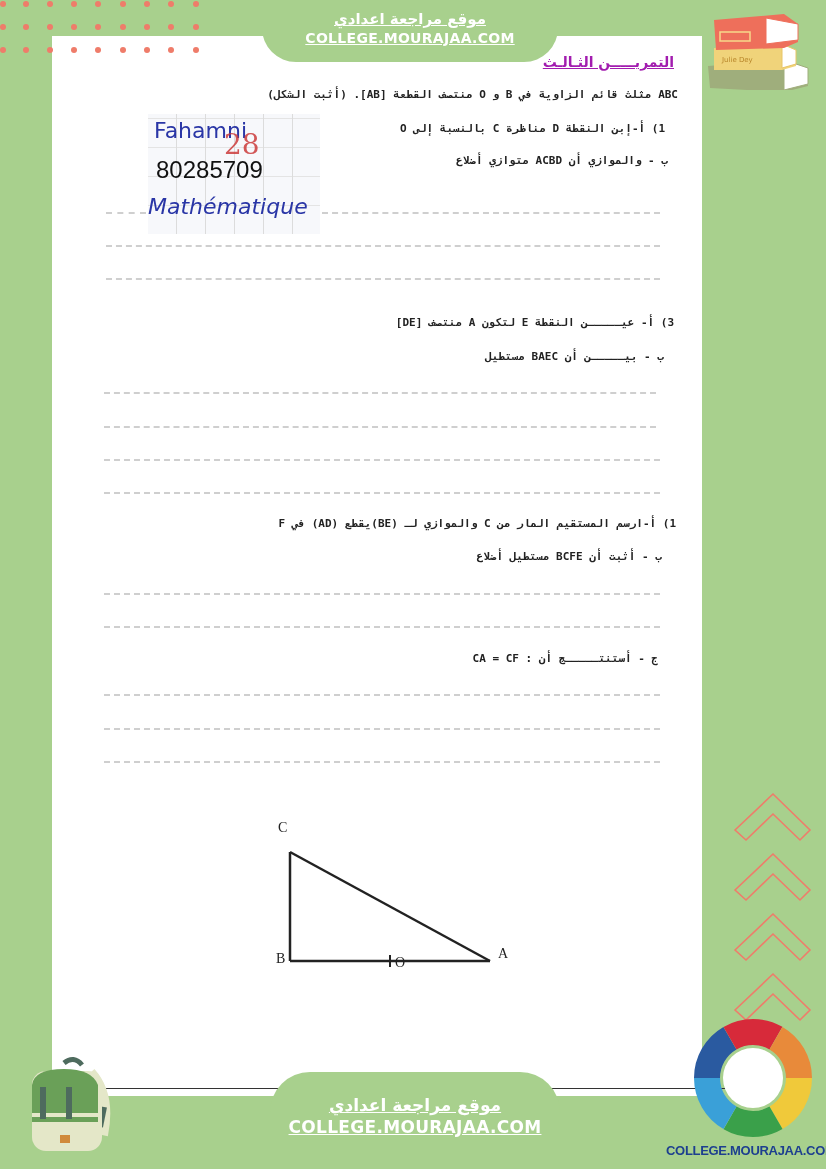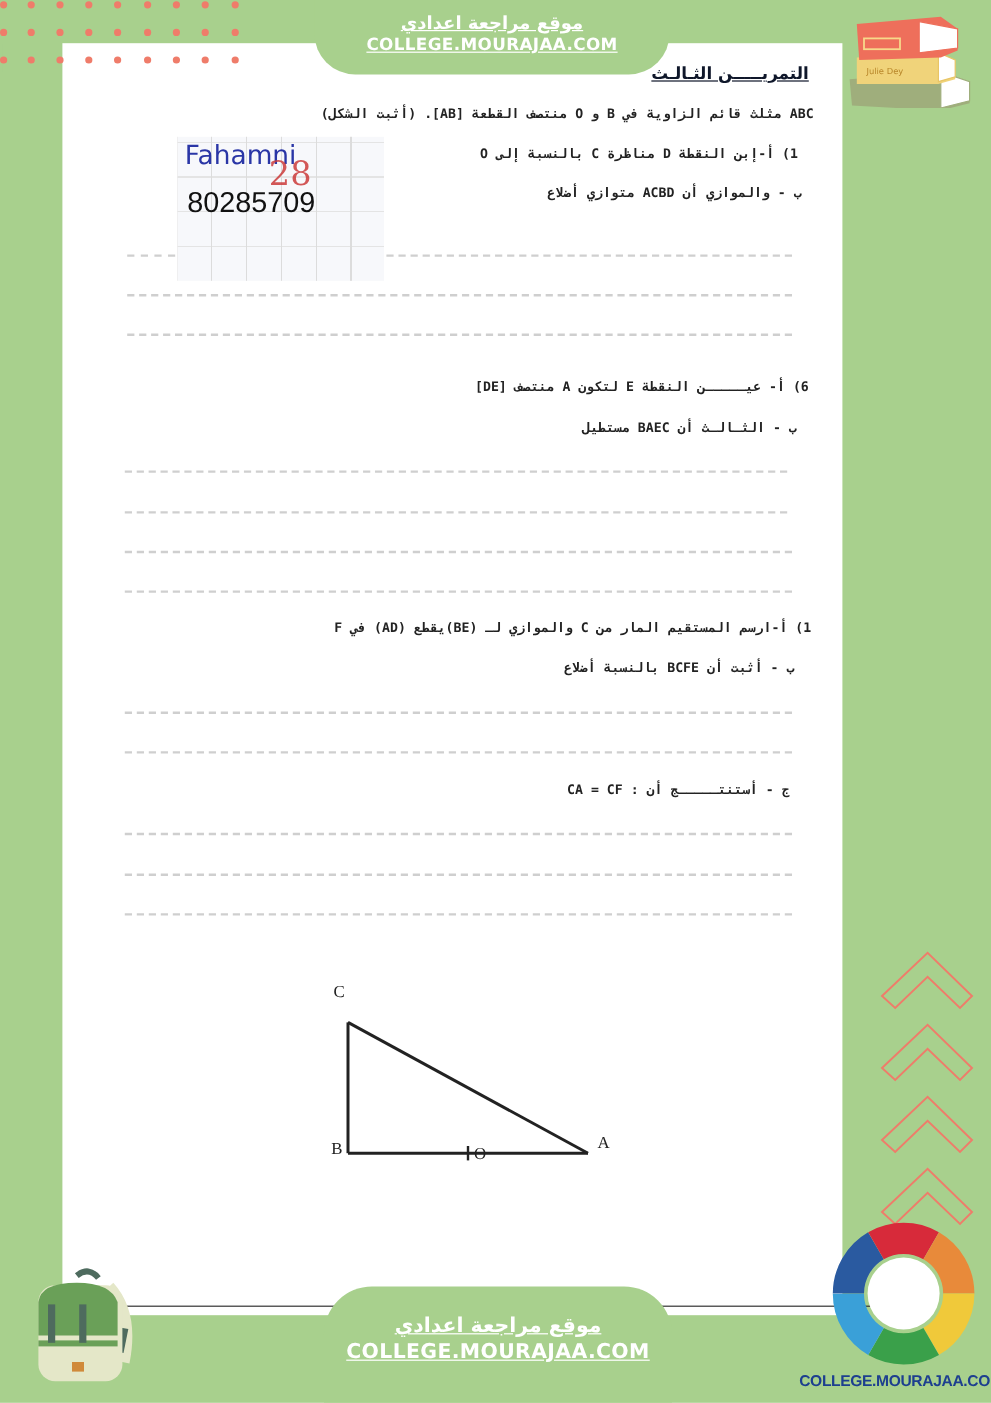--- a/index.html
+++ b/index.html
@@ -32,21 +32,21 @@
     .banner .ar { display: block; text-decoration: underline; direction: rtl; }
     .banner .en { display: block; text-decoration: underline; letter-spacing: 0.3px; }
     .banner-top .ar { font-size: 15px; padding-top: 10px; line-height: 19px; }
     .banner-top .en { font-size: 14px; line-height: 18px; }
     .banner-bottom .ar { font-size: 17px; padding-top: 22px; line-height: 22px; }
     .banner-bottom .en { font-size: 17px; line-height: 22px; }
 
     .doc { position: absolute; direction: rtl; color: #222; font-family: "DejaVu Sans Mono", monospace; font-size: 11px; font-weight: bold; white-space: nowrap; }
     .title {
       position: absolute; right: 152px; top: 54px; direction: rtl;
-      color: #0f172a; font-size: 14px; font-weight: bold; text-decoration: underline;
+      color: #a21caf; font-size: 14px; font-weight: bold; text-decoration: underline;
       font-family: "DejaVu Sans", sans-serif; letter-spacing: 2px;
     }
     .dash-line {
       position: absolute; height: 0; border-top: 2px dashed #cfcfcf;
     }
 
     .stamp {
       position: absolute; left: 148px; top: 114px; width: 172px; height: 120px;
       background:
         repeating-linear-gradient(90deg, transparent 0 28px, #dcdcdc 28px 29px),
@@ -125,40 +125,41 @@
 </svg>
 
 <div class="title">التمريـــــن الثـالـث</div>
 
 <div class="doc" style="right:148px;top:88px">ABC مثلث قائم الزاوية في B و O منتصف القطعة [AB]. (أثبت الشكل)</div>
 
 <div class="stamp">
   <span class="fah">Fahamni</span>
   <span class="red">28</span>
   <span class="num">80285709</span>
+  <span class="math">Mathématique</span>
 </div>
 
 <div class="doc" style="right:161px;top:122px">1) أ-إبن النقطة D مناظرة C بالنسبة إلى O</div>
 <div class="doc" style="right:158px;top:154px">ب - والموازي أن ACBD متوازي أضلاع</div>
 
 <div class="dash-line" style="left:322px;top:212px;width:338px"></div>
 <div class="dash-line" style="left:106px;top:212px;width:40px"></div>
 <div class="dash-line" style="left:106px;top:245px;width:554px"></div>
 <div class="dash-line" style="left:106px;top:278px;width:554px"></div>
 
-<div class="doc" style="right:152px;top:316px">6) أ- عيـــــن النقطة E لتكون A منتصف [DE]</div>
-<div class="doc" style="right:162px;top:350px">ب - الثـالـث أن BAEC مستطيل</div>
+<div class="doc" style="right:152px;top:316px">3) أ- عيـــــن النقطة E لتكون A منتصف [DE]</div>
+<div class="doc" style="right:162px;top:350px">ب - بيـــــن أن BAEC مستطيل</div>
 
 <div class="dash-line" style="left:104px;top:392px;width:552px"></div>
 <div class="dash-line" style="left:104px;top:426px;width:552px"></div>
 <div class="dash-line" style="left:104px;top:459px;width:556px"></div>
 <div class="dash-line" style="left:104px;top:492px;width:556px"></div>
 
 <div class="doc" style="right:150px;top:517px">1) أ-ارسم المستقيم المار من C والموازي لـ (BE)يقطع (AD) في F</div>
-<div class="doc" style="right:164px;top:550px">ب - أثبت أن BCFE بالنسبة أضلاع</div>
+<div class="doc" style="right:164px;top:550px">ب - أثبت أن BCFE مستطيل أضلاع</div>
 
 <div class="dash-line" style="left:104px;top:593px;width:556px"></div>
 <div class="dash-line" style="left:104px;top:626px;width:556px"></div>
 
 <div class="doc" style="right:168px;top:652px">ج - أستنتـــــج أن : CA = CF</div>
 
 <div class="dash-line" style="left:104px;top:694px;width:556px"></div>
 <div class="dash-line" style="left:104px;top:728px;width:556px"></div>
 <div class="dash-line" style="left:104px;top:761px;width:556px"></div>
 

